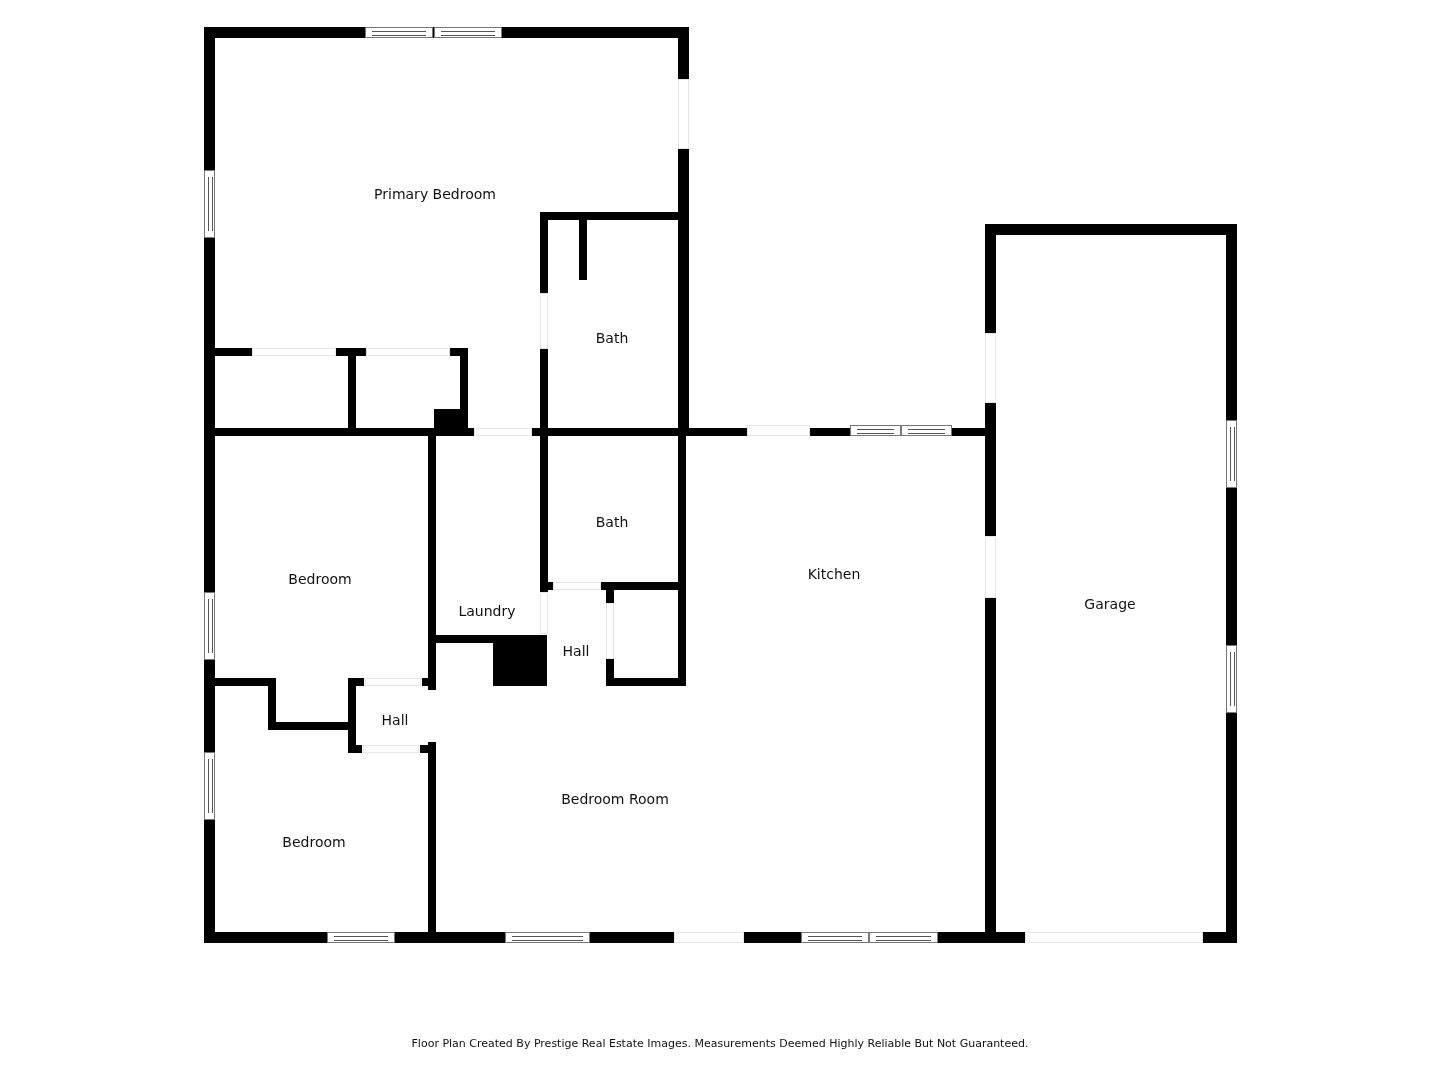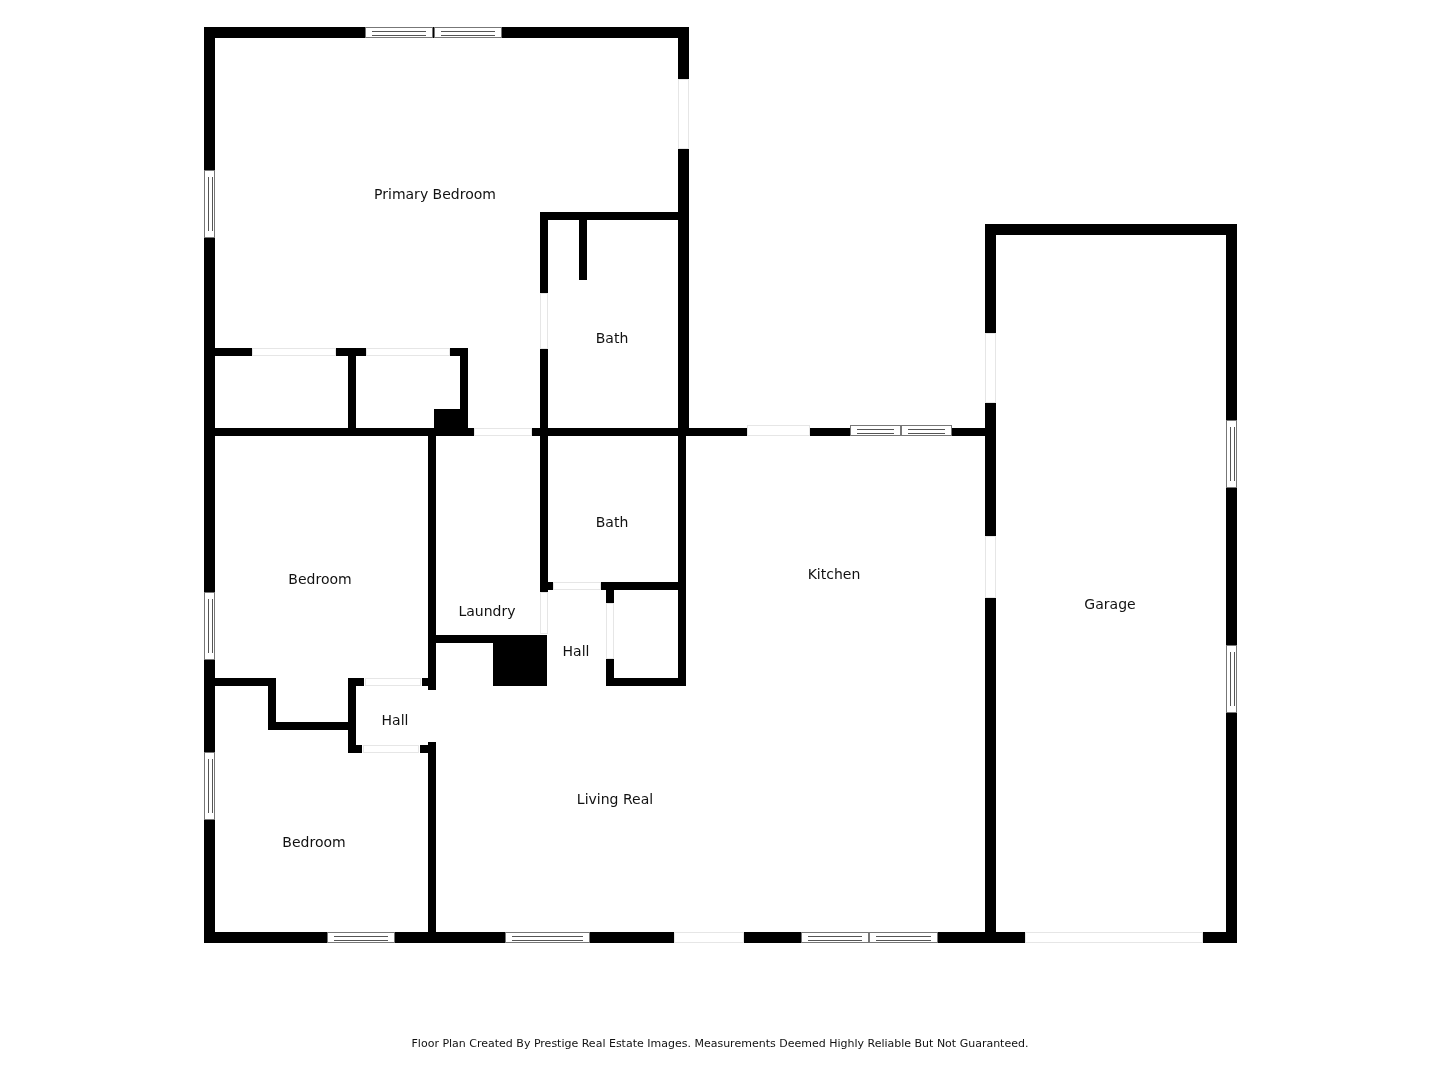--- a/index.html
+++ b/index.html
@@ -111,17 +111,17 @@
 
   <div class="label" style="left:435px; top:194px;">Primary Bedroom</div>
   <div class="label" style="left:612px; top:338px;">Bath</div>
   <div class="label" style="left:320px; top:579px;">Bedroom</div>
   <div class="label" style="left:487px; top:569px;margin-top:42px;">Laundry</div>
   <div class="label" style="left:612px; top:522px;">Bath</div>
   <div class="label" style="left:576px; top:651px;">Hall</div>
   <div class="label" style="left:834px; top:574px;">Kitchen</div>
   <div class="label" style="left:1110px; top:597px;margin-top:7px;">Garage</div>
   <div class="label" style="left:395px; top:720px;">Hall</div>
-  <div class="label" style="left:615px; top:799px;">Living Real</div>
+  <div class="label" style="left:615px; top:799px;">Bedroom Room</div>
   <div class="label" style="left:314px; top:842px;">Bedroom</div>
 </div>
 
 <div class="footer">Floor Plan Created By Prestige Real Estate Images. Measurements Deemed Highly Reliable But Not Guaranteed.</div>
 
 </body></html>

